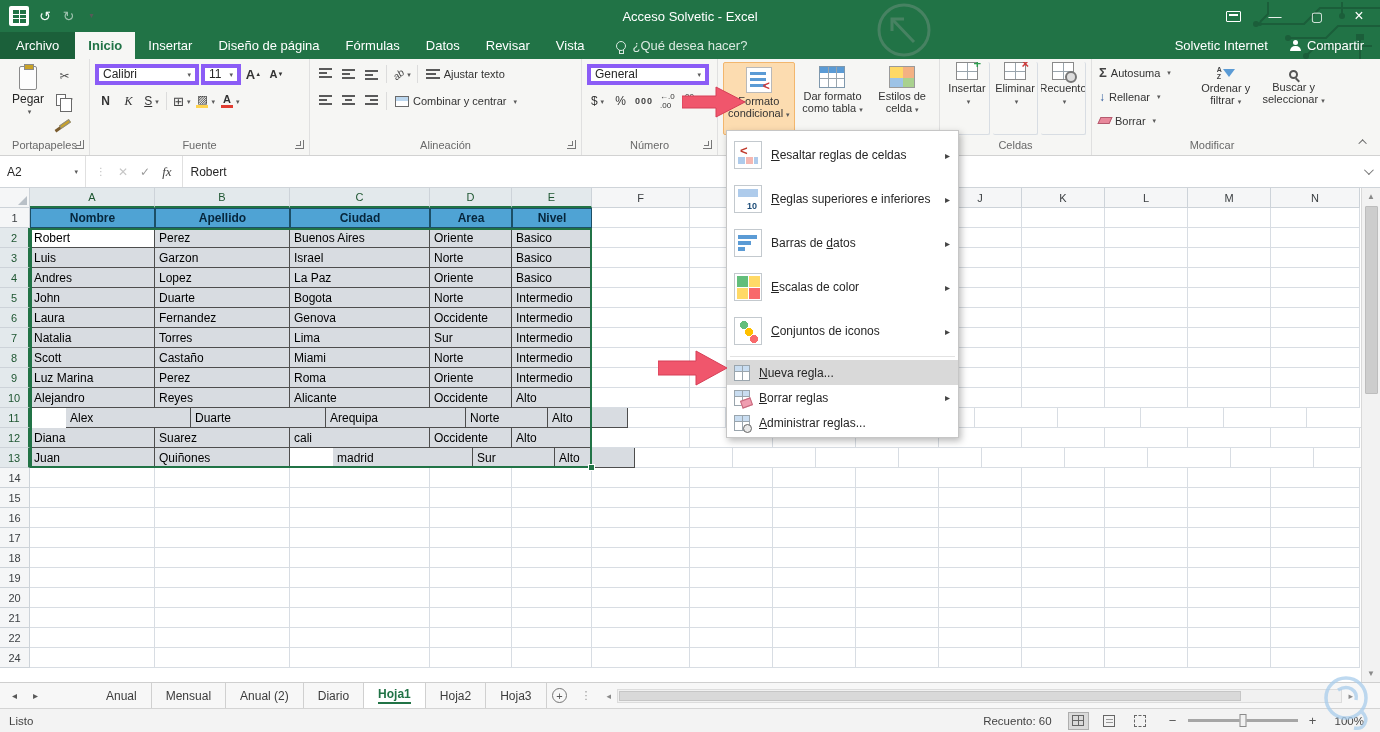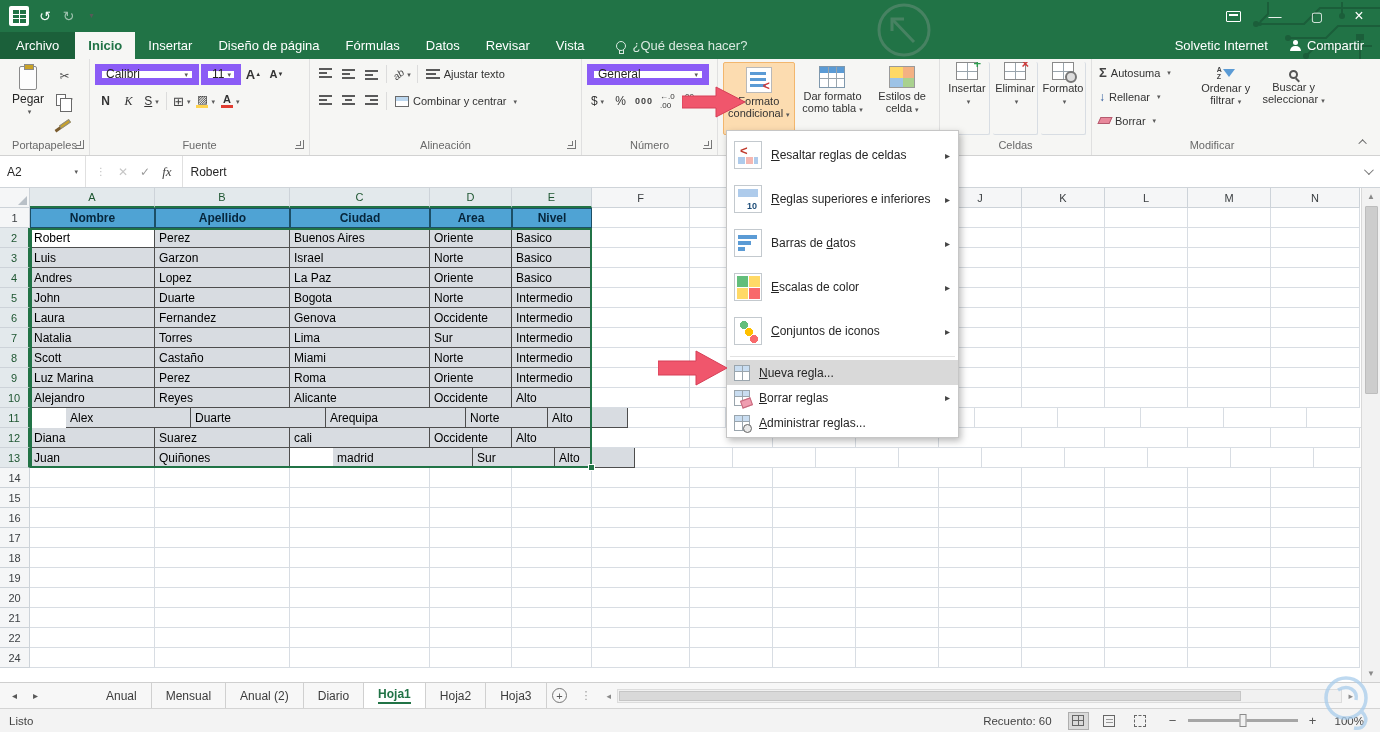--- a/index.html
+++ b/index.html
@@ -41,21 +41,21 @@
   
   #ribbon{position:absolute;top:59px;left:0;width:100%;height:97px;background:#f6f6f4;border-bottom:1px solid #d2d2d2;display:flex;z-index:4}
   .rgroup{display:flex;flex-direction:column;border-right:1px solid #e0e0e0;padding:2px 3px 0}
   .rbody{height:75px;display:flex;gap:3px;padding:1px 2px}
   .rlabel{height:17px;font-size:11px;color:#696969;display:flex;align-items:center;justify-content:center;position:relative}
   .launcher{position:absolute;right:2px;bottom:4px;width:9px;height:9px;border-right:1.3px solid #777;border-bottom:1.3px solid #777}
   .launcher::before{content:"";position:absolute;right:2px;bottom:2px;width:4px;height:4px;border-right:1.3px solid #777;border-bottom:1.3px solid #777}
   .colstack{display:flex;flex-direction:column;justify-content:flex-start;gap:3px}
   .rrow{height:24px;display:flex;align-items:center;gap:2px}
   .sbtn{height:21px;min-width:21px;display:inline-flex;align-items:center;justify-content:center;border-radius:2px;font-size:12px;color:#333;padding:0 2px}
-  .combo{height:21px;border:7px solid #8b5cf6;background:#fff;display:flex;align-items:center;justify-content:space-between;padding:0 4px;font-size:12px}
+  .combo{height:21px;border:4px solid #8b5cf6;background:#fff;display:flex;align-items:center;justify-content:space-between;padding:0 4px;font-size:12px}
   .vsep{width:1px;height:18px;background:#dcdcdc;margin:0 2px}
   .bigbtn{width:62px;display:flex;flex-direction:column;align-items:center;padding:4px 1px 0;gap:2px;border-radius:2px}
   .bigbtn .bcap{font-size:11px;line-height:12px;text-align:center;color:#333}
   .bigbtn.hl{background:#fcdcb0;border:1px solid #f2b66d}
   
   .paste-btn{width:46px;display:flex;flex-direction:column;align-items:center;padding-top:4px;gap:2px}
   .clip-ic{width:18px;height:24px;background:#fdfdfd;border:1px solid #8a8a8a;border-radius:2px;position:relative}
   .clip-ic::before{content:"";position:absolute;left:4px;top:-3px;width:8px;height:4px;background:#c9a227;border:1px solid #8a8a8a}
   .scissors{font-size:12px;color:#4a4a4a}
   .copy-ic{width:10px;height:12px;border:1px solid #6a6a6a;background:#fff;position:relative}
@@ -236,20 +236,21 @@
     </g>
   </svg>
 
   <div id="titlebar">
     <div class="appicon"></div>
     <div class="qat">
       <span class="qbtn">↺</span>
       <span class="qbtn dim">↻</span>
       <span class="qbtn dd" style="font-size:8px">▾</span>
     </div>
+    <div id="title-text">Acceso Solvetic - Excel</div>
     <div id="win-controls">
       <span class="wbtn">
           <span class="rdo-icon"></span>
         </span>
       <span class="wbtn">—</span>
       <span class="wbtn">▢</span>
       <span class="wbtn" style="font-size:16px">×</span>
     </div>
   </div>
 
@@ -482,21 +483,21 @@
       <div class="bigbtn cell">
         <span class="cells-ic ins"></span>
         <span class="bcap"><span>Insertar</span><br><span class="dd">▾</span></span>
       </div>
       <div class="bigbtn cell">
         <span class="cells-ic del"></span>
         <span class="bcap"><span>Eliminar</span><br><span class="dd">▾</span></span>
       </div>
       <div class="bigbtn cell">
         <span class="cells-ic fmt"></span>
-        <span class="bcap"><span>Formato</span><br><span class="dd">▾</span></span>
+        <span class="bcap"><span>Recuento</span><br><span class="dd">▾</span></span>
       </div>
     </div>
     <div class="rlabel">
         <span>Celdas</span>
       </div>
   </div>
 
   <div class="rgroup" style="width:240px;border-right:none">
     <div class="rbody">
       <div class="colstack" style="width:96px">

